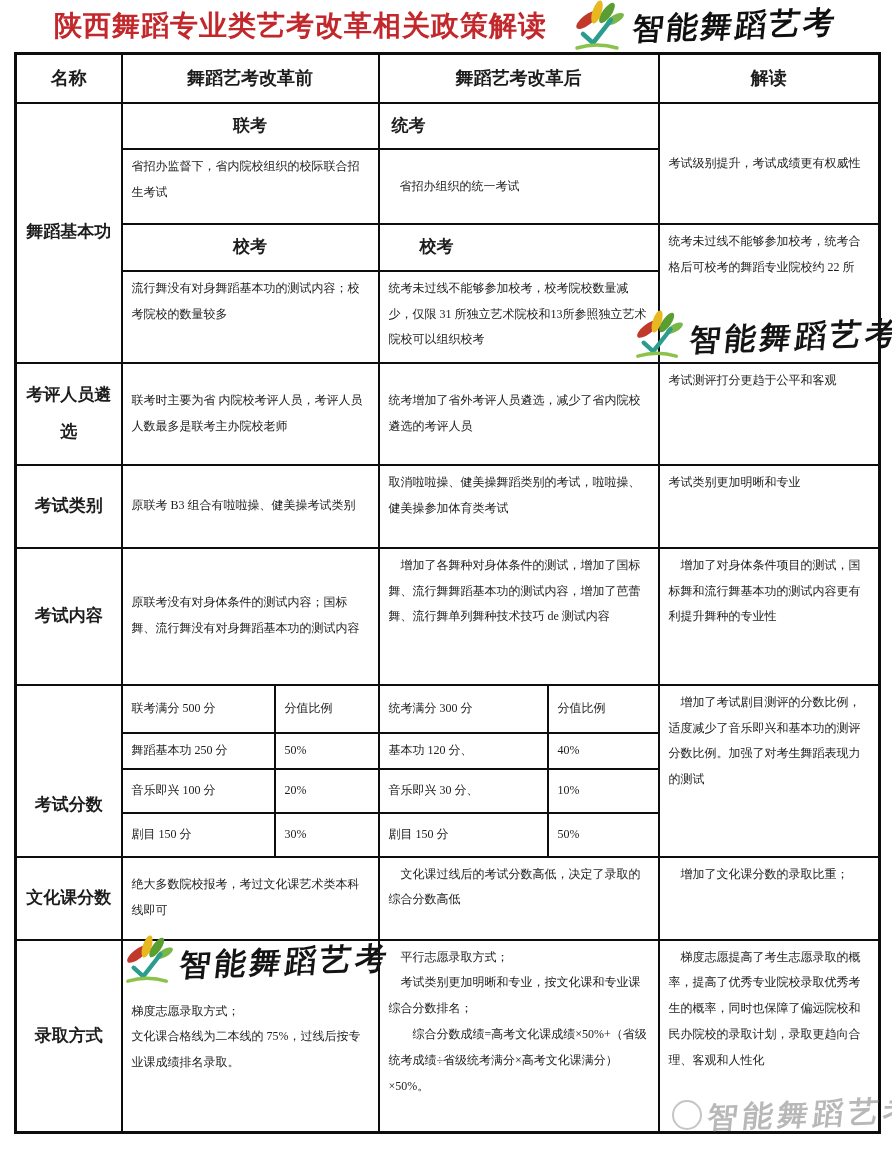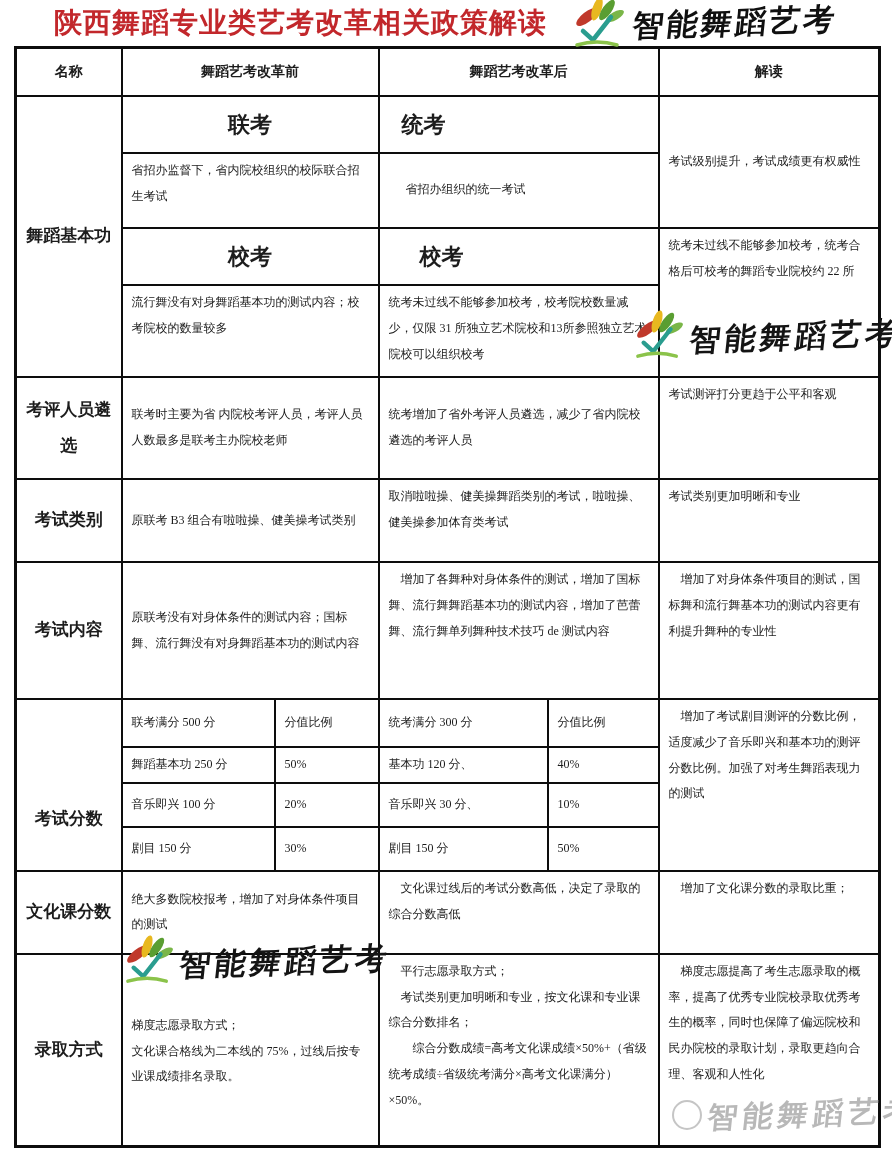--- a/index.html
+++ b/index.html
@@ -4,46 +4,46 @@
 <style>
   * { margin:0; padding:0; box-sizing:border-box; }
   html,body { background:#ffffff; }
   body { font-family:"Liberation Serif", serif; color:#1c1c1c; }
   .page {
     position:relative; width:892px; height:1161px; background:#fff;
     overflow:hidden;
   }
   
   .header {
-    display:flex; align-items:center; height:46px; padding-left:54px;
+    display:flex; align-items:center; height:52px; padding-left:54px;
   }
   .page-title {
     color:#c2272b; font-weight:bold; font-size:28px; letter-spacing:1px;
     white-space:nowrap;
   }
   .brand { display:flex; align-items:center; margin-left:26px; }
   .brand svg { display:block; }
   .brand-text {
     font-size:31px; font-weight:bold; color:#101010; letter-spacing:3px;
     transform:skewX(-8deg) rotate(-2deg); margin-left:8px; white-space:nowrap;
   }
   
   table.policy {
     border-collapse:collapse; table-layout:fixed;
     margin-left:14px; width:864px;
     border:3px solid #0d0d0d;
   }
   td,th { border:2px solid #0d0d0d; padding:4px 9px; font-size:12px;
     line-height:2.15; vertical-align:middle; text-align:left; overflow:hidden; }
-  th { font-size:14px; font-weight:bold; text-align:center; }
+  th { font-size:18px; font-weight:bold; text-align:center; }
   td.row-label { font-weight:bold; font-size:17px; text-align:center; padding:4px 2px; }
   td.label-bottom { vertical-align:bottom; padding-bottom:32px; }
-  td.subhead { font-weight:bold; font-size:22px; }
+  td.subhead { font-weight:bold; font-size:17px; }
   td.subhead-center { text-align:center; }
-  td.subhead-left { padding-left:22px; }
+  td.subhead-left { padding-left:12px; }
   td.vtop { vertical-align:top; }
   .indent { text-indent:1em; }
   .indent2 { text-indent:2em; }
   td p { margin:0; }
   
   .wm { position:absolute; display:flex; align-items:center; pointer-events:none; }
   .wm .wm-text {
     font-size:31px; font-weight:bold; color:#141414; letter-spacing:4px;
     transform:skewX(-8deg) rotate(-2deg); margin-left:6px; white-space:nowrap;
   }
@@ -98,21 +98,21 @@
     </tr>
 
     <tr style="height:45px">
       <td class="row-label" rowspan="4">舞蹈基本功</td>
       <td colspan="2" class="subhead subhead-center">联考</td>
       <td colspan="2" class="subhead subhead-left">统考</td>
       <td rowspan="2">考试级别提升，考试成绩更有权威性</td>
     </tr>
     <tr style="height:75px">
       <td colspan="2" class="vtop">省招办监督下，省内院校组织的校际联合招生考试</td>
-      <td colspan="2" style="padding-left:26px">省招办组织的统一考试</td>
+      <td colspan="2" style="padding-left:20px">省招办组织的统一考试</td>
     </tr>
     <tr style="height:38px">
       <td colspan="2" class="subhead subhead-center">校考</td>
       <td colspan="2" class="subhead subhead-left" style="padding-left:40px">校考</td>
       <td rowspan="2" class="vtop">统考未过线不能够参加校考，统考合格后可校考的舞蹈专业院校约 22 所</td>
     </tr>
     <tr style="height:92px">
       <td colspan="2" class="vtop">流行舞没有对身舞蹈基本功的测试内容；校考院校的数量较多</td>
       <td colspan="2" class="vtop">统考未过线不能够参加校考，校考院校数量减少，仅限 31 所独立艺术院校和13所参照独立艺术院校可以组织校考</td>
     </tr>
@@ -160,21 +160,21 @@
     </tr>
     <tr style="height:44px">
       <td>剧目 150 分</td>
       <td>30%</td>
       <td>剧目 150 分</td>
       <td>50%</td>
     </tr>
 
     <tr style="height:83px">
       <td class="row-label">文化课分数</td>
-      <td colspan="2">绝大多数院校报考，增加了对身体条件项目的测试</td>
+      <td colspan="2">绝大多数院校报考，考过文化课艺术类本科线即可</td>
       <td colspan="2" class="vtop indent">文化课过线后的考试分数高低，决定了录取的综合分数高低</td>
       <td class="vtop indent">增加了文化课分数的录取比重；</td>
     </tr>
 
     <tr style="height:193px">
       <td class="row-label">录取方式</td>
       <td colspan="2" class="vtop cell-pad-wm">
         <p>梯度志愿录取方式；</p>
         <p>文化课合格线为二本线的 75%，过线后按专业课成绩排名录取。</p>
       </td>

